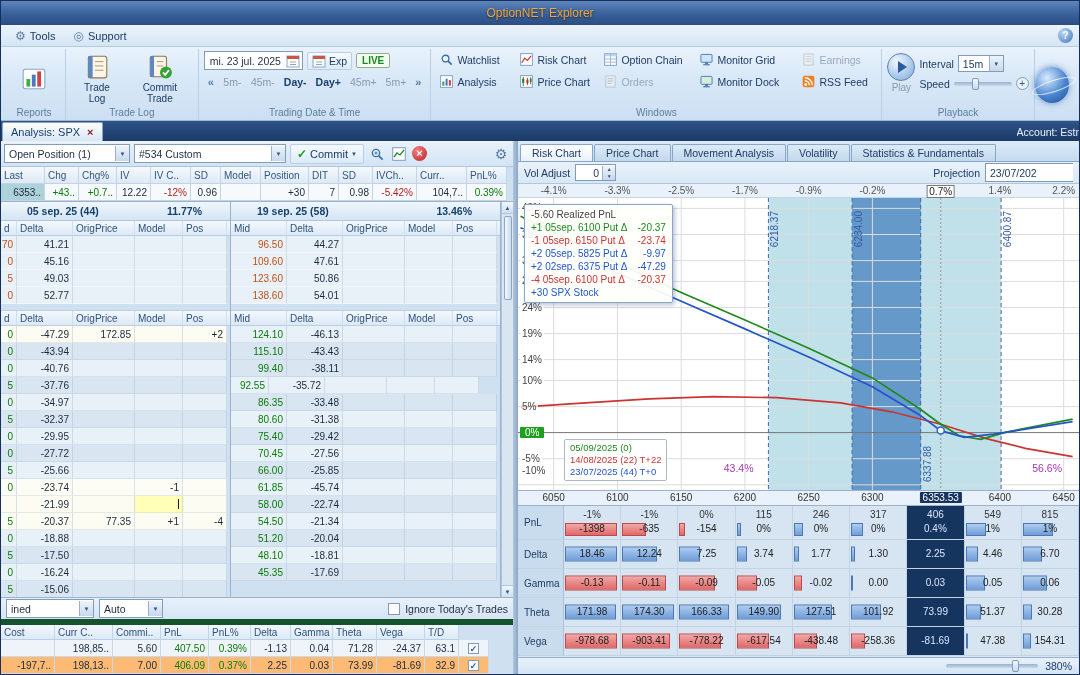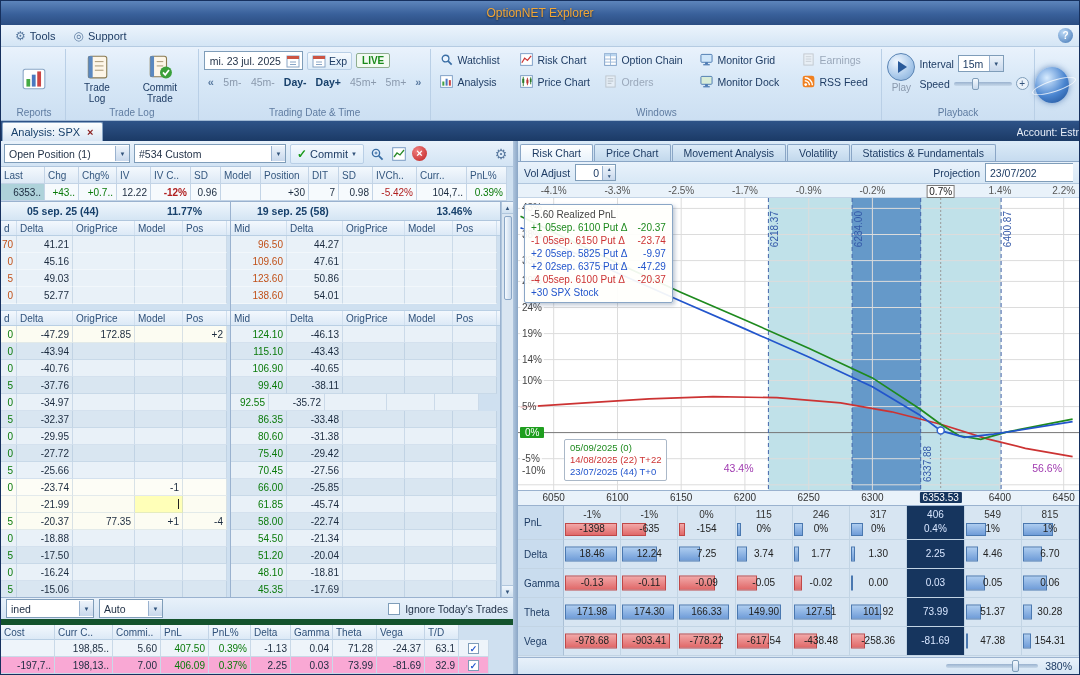--- a/index.html
+++ b/index.html
@@ -125,21 +125,21 @@
 
   .controls { height:22px; flex:0 0 auto; display:flex; align-items:center; gap:5px; padding:0 5px; border-top:1px solid #9ab2cf; background:linear-gradient(#e8f1fa,#d5e5f4); font-size:10.5px; }
   .spacer { flex:1; }
   .chkbox { width:12px; height:12px; border:1px solid #7f9db9; background:#fff; display:inline-block; }
 
   .totals { flex:0 0 auto; border-top:6px solid #14532d; background:#cfe0f0; }
   .trow { display:flex; height:17px; }
   .trow.hdr { height:15px; }
   .tth { font-size:10px; color:#2f517a; background:linear-gradient(#f3f8fd,#dce9f6); display:flex; align-items:center; padding:0 3px; border-right:1px solid #c3d4e6; border-bottom:1px solid #b9cfe4; overflow:hidden; white-space:nowrap; }
   .ttd { font-size:10px; display:flex; align-items:center; justify-content:flex-end; padding:0 3px; border-right:1px solid #c9d9e8; border-bottom:1px solid #c9d9e8; background:#eef4fa; overflow:hidden; white-space:nowrap; color:#1a2a3e; }
-  .trow.alt .ttd { background:#f9a8d4; }
+  .trow.alt .ttd { background:#fdba74; }
   .ttd.pos { color:#0a7a0a; }
   .chk { width:11px; height:11px; border:1px solid #7f9db9; background:#fff; margin:0 auto; font-size:9px; line-height:10px; text-align:center; color:#2255cc; font-weight:bold; }
 
   
   .right { flex:1; display:flex; flex-direction:column; background:#cfe0f0; overflow:hidden; }
   .rtabs { height:21px; flex:0 0 auto; display:flex; gap:1px; align-items:flex-end; background:linear-gradient(#dcebf8,#c6dbef); border-bottom:1px solid #8aa6c6; padding:2px 0 0 2px; }
   .rtab { padding:2px 11px 2px 11px; border:1px solid #8aa6c6; border-bottom:none; border-radius:2px 2px 0 0; background:linear-gradient(#dcebf8,#c2d8ec); color:#1e3c64; font-size:10.5px; white-space:nowrap; }
   .rtab.active { background:linear-gradient(#ffffff,#e8f2fb); }
   .chart-toolbar { height:22px; flex:0 0 auto; display:flex; align-items:center; gap:5px; padding:0 6px; border-bottom:1px solid #b0c6dd; background:linear-gradient(#e9f2fb,#d8e8f6); font-size:10.5px; color:#1e3c64; overflow:hidden; }
   .spin { display:inline-flex; border:1px solid #7f9db9; background:#fff; height:17px; align-items:center; }
@@ -497,21 +497,21 @@
             <div class="sumh" style="width: 34px;">SD</div>
             <div class="sumh" style="width: 44px;">IVCh..</div>
             <div class="sumh" style="width: 50px;">Curr..</div>
             <div class="sumh" style="width: 40px;">PnL%</div>
           </div>
         <div class="sumrow vals">
             <div class="sumv lastcell" style="width: 44px;">6353..</div>
             <div class="sumv pos" style="width: 34px;">+43..</div>
             <div class="sumv pos" style="width: 38px;">+0.7..</div>
             <div class="sumv " style="width: 34px;">12.22</div>
-            <div class="sumv neg" style="width: 40px; font-weight: bold;">-12%</div>
+            <div class="sumv neg" style="width: 40px;">-12%</div>
             <div class="sumv " style="width: 30px;">0.96</div>
             <div class="sumv " style="width: 40px;"></div>
             <div class="sumv " style="width: 48px;">+30</div>
             <div class="sumv " style="width: 30px;">7</div>
             <div class="sumv " style="width: 34px;">0.98</div>
             <div class="sumv neg" style="width: 44px;">-5.42%</div>
             <div class="sumv " style="width: 50px;">104,7..</div>
             <div class="sumv pos" style="width: 40px;">0.39%</div>
           </div>
       </div>
@@ -729,27 +729,20 @@
             <div class="crow">
               <div class="cell midcell put" style="width: 56px;">124.10</div>
               <div class="cell" style="width: 56px;">-46.13</div>
               <div class="cell" style="width: 62px;"></div>
               <div class="cell" style="width: 48px;"></div>
               <div class="cell" style="width: 44px;"></div>
             </div>
             <div class="crow alt">
               <div class="cell midcell put" style="width: 56px;">115.10</div>
               <div class="cell" style="width: 56px;">-43.43</div>
-              <div class="cell" style="width: 62px;"></div>
-              <div class="cell" style="width: 48px;"></div>
-              <div class="cell" style="width: 44px;"></div>
-            </div>
-            <div class="crow">
-              <div class="cell midcell put" style="width: 56px;">106.90</div>
-              <div class="cell" style="width: 56px;">-40.65</div>
               <div class="cell" style="width: 62px;"></div>
               <div class="cell" style="width: 48px;"></div>
               <div class="cell" style="width: 44px;"></div>
             </div>
             <div class="crow alt">
               <div class="cell midcell put" style="width: 56px;">99.40</div>
               <div class="cell" style="width: 56px;">-38.11</div>
               <div class="cell" style="width: 62px;"></div>
               <div class="cell" style="width: 48px;"></div>
               <div class="cell" style="width: 44px;"></div>

